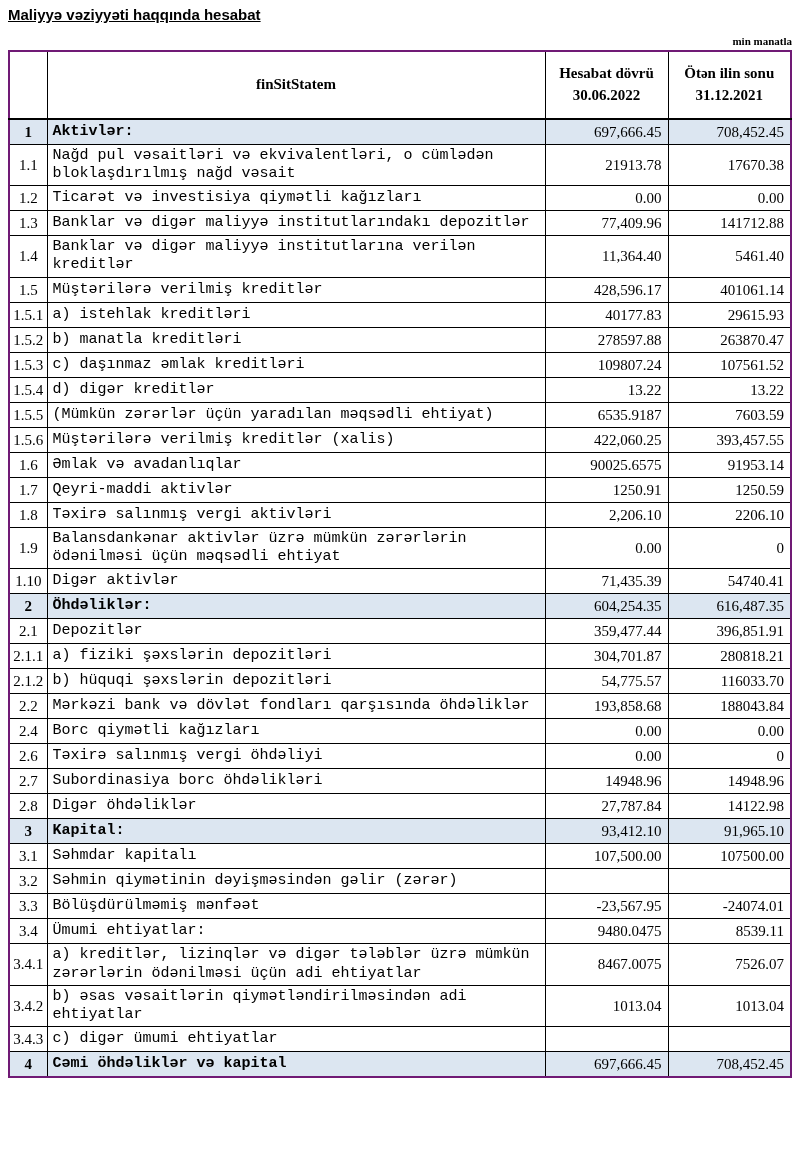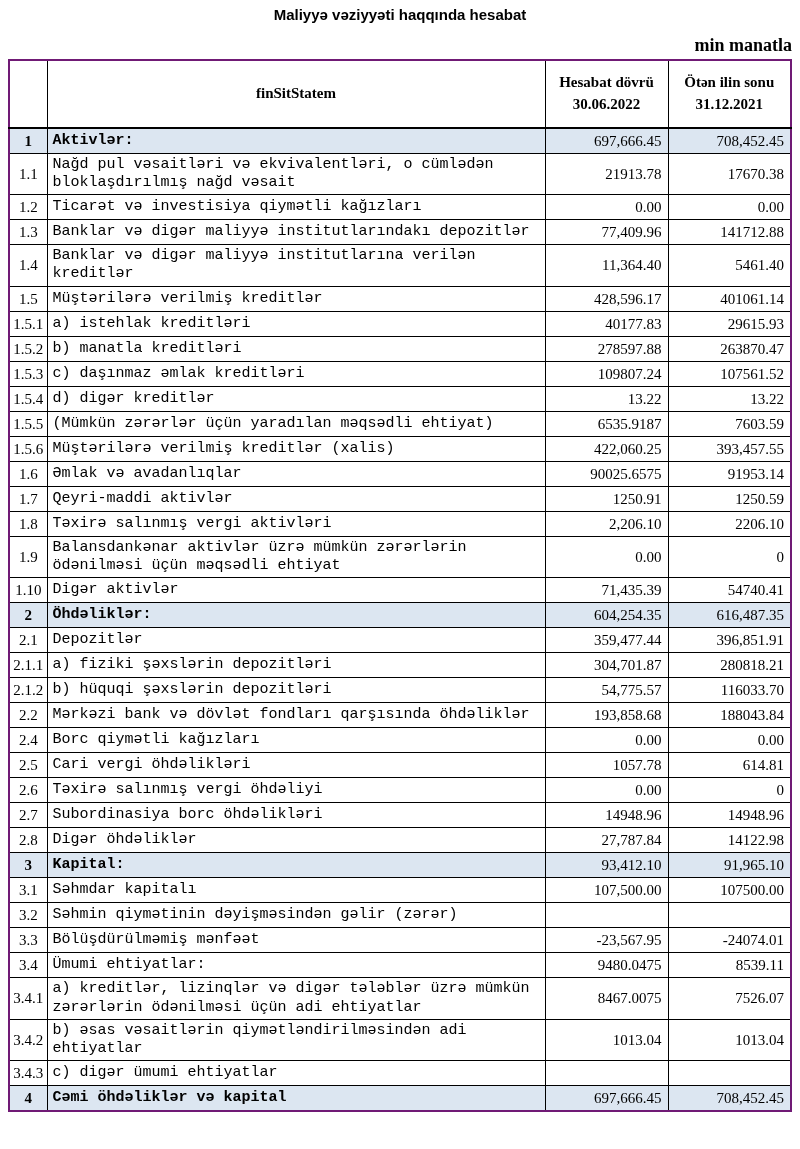--- a/index.html
+++ b/index.html
@@ -5,24 +5,24 @@
   * { margin:0; padding:0; box-sizing:border-box; }
   html,body { background:#ffffff; }
   body {
     width:800px; height:1149px;
     font-family:"Liberation Serif","DejaVu Serif",serif;
     color:#000;
   }
   .sheet { width:800px; padding:4px 8px 6px 8px; }
   .title {
     font-family:"Liberation Sans","DejaVu Sans",sans-serif;
-    font-weight:bold; font-size:15px; text-align:center; padding-top:2px;
+    font-weight:bold; font-size:15px; padding-top:2px;text-decoration:underline;
   }
   .unit {
-    font-weight:bold; font-size:18px; text-align:right;
+    font-weight:bold; font-size:11px; text-align:right;
     margin:12px 0 3px 0;
   }
   table {
     width:100%; border-collapse:collapse; table-layout:fixed;
     border:2px solid #701a75;
   }
   th, td { border:1px solid #000; font-size:15px; vertical-align:middle; overflow:hidden; }
   thead th { font-weight:bold; text-align:center; height:68px; padding:3px; line-height:1.45; }
   thead { border-bottom:2px solid #000; }
   col.c-num  { width:38px; }
@@ -195,26 +195,20 @@
           <td class="c-val">193,858.68</td>
           <td class="c-val">188043.84</td>
         </tr>
         <tr>
           <td class="c-num">2.4</td>
           <td class="c-desc">Borc qiymətli kağızları</td>
           <td class="c-val">0.00</td>
           <td class="c-val">0.00</td>
         </tr>
         <tr>
-          <td class="c-num">2.5</td>
-          <td class="c-desc">Cari vergi öhdəlikləri</td>
-          <td class="c-val">1057.78</td>
-          <td class="c-val">614.81</td>
-        </tr>
-        <tr>
           <td class="c-num">2.6</td>
           <td class="c-desc">Təxirə salınmış vergi öhdəliyi</td>
           <td class="c-val">0.00</td>
           <td class="c-val">0</td>
         </tr>
         <tr>
           <td class="c-num">2.7</td>
           <td class="c-desc">Subordinasiya borc öhdəlikləri</td>
           <td class="c-val">14948.96</td>
           <td class="c-val">14948.96</td>

